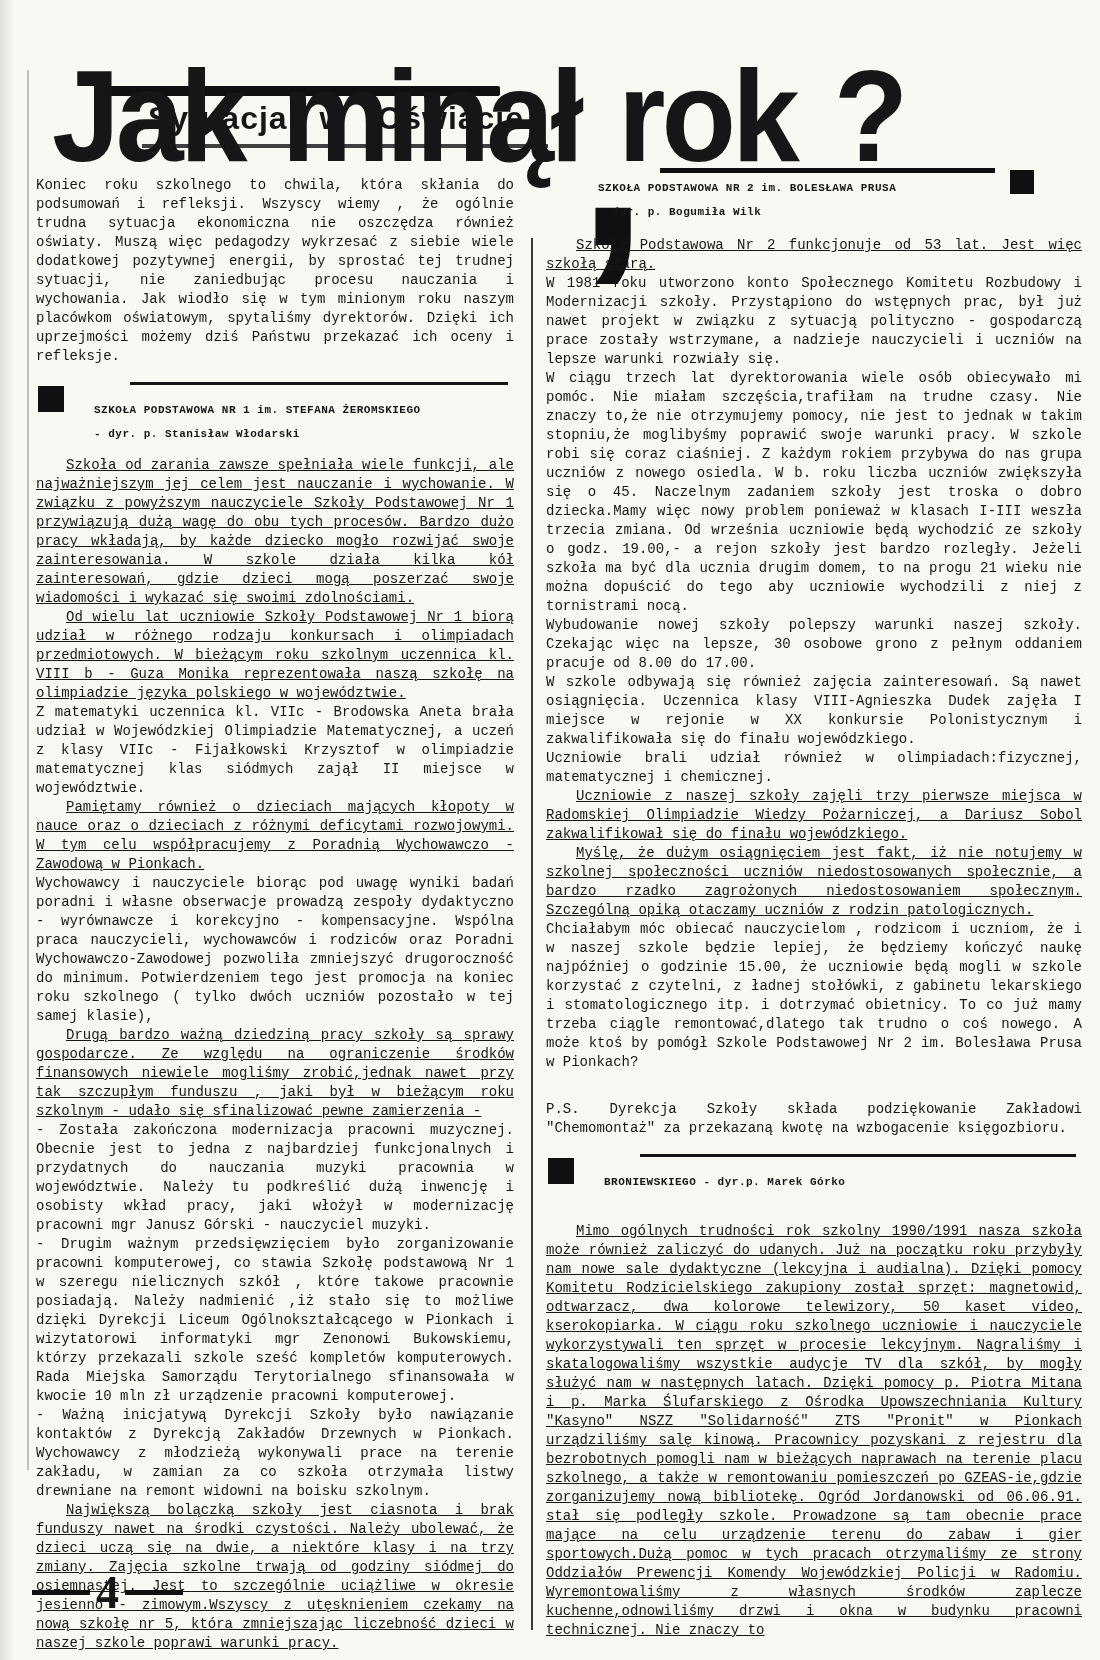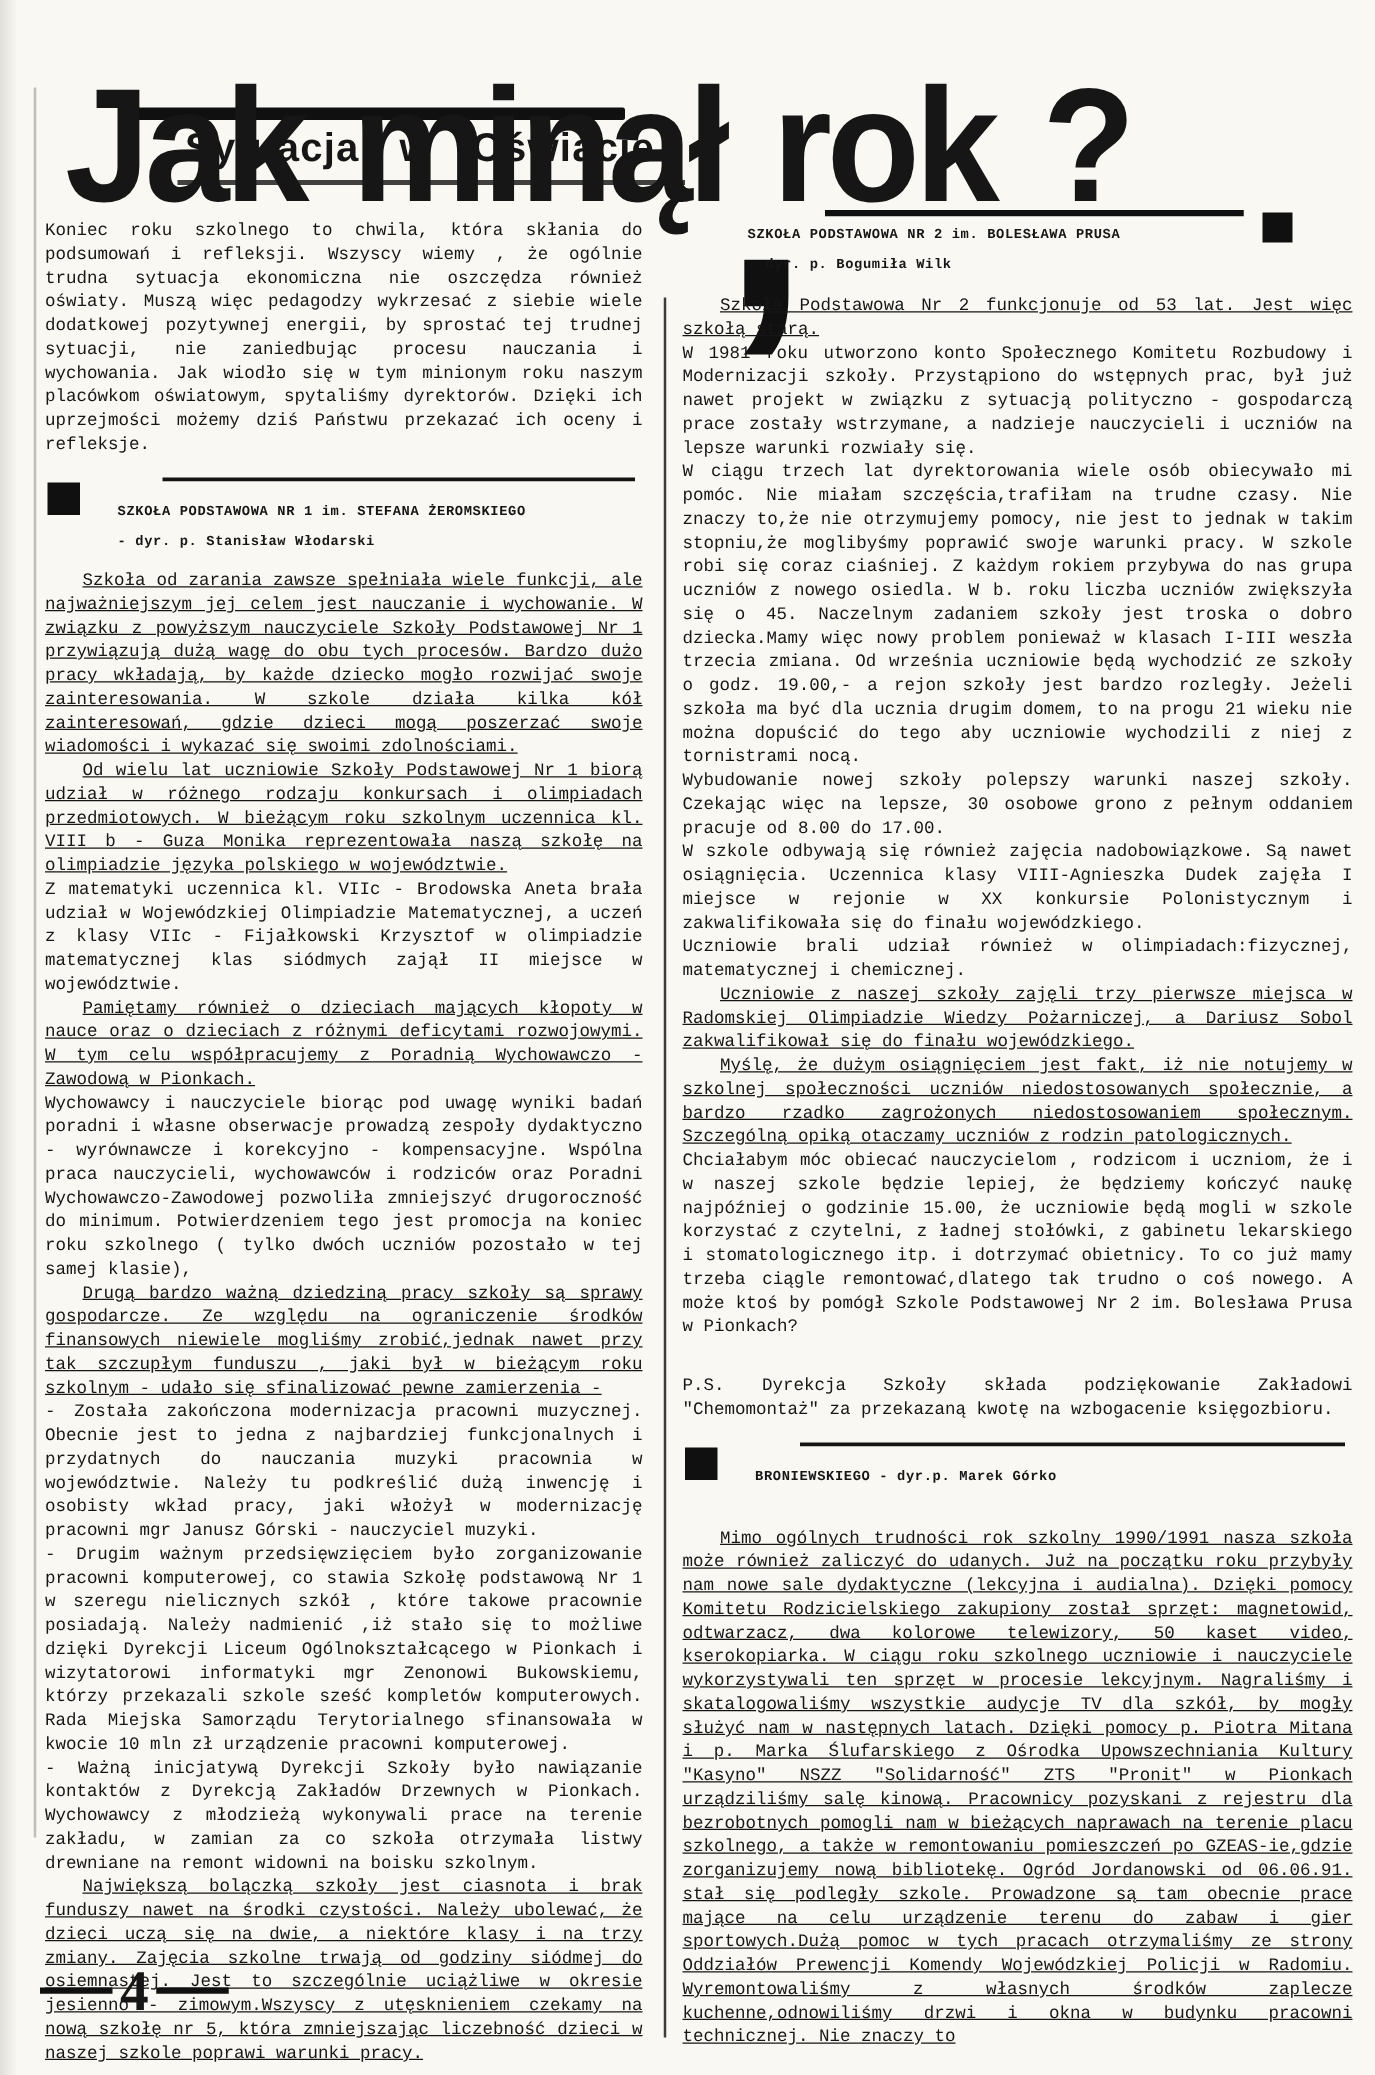--- a/index.html
+++ b/index.html
@@ -96,21 +96,21 @@
       <div class="lines">
         <div>SZKOŁA PODSTAWOWA NR 2 im. BOLESŁAWA PRUSA</div>
         <div>- dyr. p. Bogumiła Wilk</div>
       </div>
     </div>
 
     <p class="ind">Szkoła Podstawowa Nr 2 funkcjonuje od 53 lat. Jest więc szkołą starą.</p>
     <p>W 1981 roku utworzono konto Społecznego Komitetu Rozbudowy i Modernizacji szkoły. Przystąpiono do wstępnych prac, był już nawet projekt w związku z sytuacją polityczno - gospodarczą prace zostały wstrzymane, a nadzieje nauczycieli i uczniów na lepsze warunki rozwiały się.</p>
     <p>W ciągu trzech lat dyrektorowania wiele osób obiecywało mi pomóc. Nie miałam szczęścia,trafiłam na trudne czasy. Nie znaczy to,że nie otrzymujemy pomocy, nie jest to jednak w takim stopniu,że moglibyśmy poprawić swoje warunki pracy. W szkole robi się coraz ciaśniej. Z każdym rokiem przybywa do nas grupa uczniów z nowego osiedla. W b. roku liczba uczniów zwiększyła się o 45. Naczelnym zadaniem szkoły jest troska o dobro dziecka.Mamy więc nowy problem ponieważ w klasach I-III weszła trzecia zmiana. Od września uczniowie będą wychodzić ze szkoły o godz. 19.00,- a rejon szkoły jest bardzo rozległy. Jeżeli szkoła ma być dla ucznia drugim domem, to na progu 21 wieku nie można dopuścić do tego aby uczniowie wychodzili z niej z tornistrami nocą.</p>
     <p>Wybudowanie nowej szkoły polepszy warunki naszej szkoły. Czekając więc na lepsze, 30 osobowe grono z pełnym oddaniem pracuje od 8.00 do 17.00.</p>
-    <p>W szkole odbywają się również zajęcia nadobowiązkowe. Są nawet osiągnięcia. Uczennica klasy VIII-Agnieszka Dudek zajęła I miejsce w rejonie w XX konkursie Polonistycznym i zakwalifikowała się do finału wojewódzkiego.</p>
+    <p>W szkole odbywają się również zajęcia zainteresowań. Są nawet osiągnięcia. Uczennica klasy VIII-Agnieszka Dudek zajęła I miejsce w rejonie w XX konkursie Polonistycznym i zakwalifikowała się do finału wojewódzkiego.</p>
     <p>Uczniowie brali udział również w olimpiadach:fizycznej, matematycznej i chemicznej.</p>
     <p class="ind">Uczniowie z naszej szkoły zajęli trzy pierwsze miejsca w Radomskiej Olimpiadzie Wiedzy Pożarniczej, a Dariusz Sobol zakwalifikował się do finału wojewódzkiego.</p>
     <p class="ind">Myślę, że dużym osiągnięciem jest fakt, iż nie notujemy w szkolnej społeczności uczniów niedostosowanych społecznie, a bardzo rzadko zagrożonych niedostosowaniem społecznym. Szczególną opiką otaczamy uczniów z rodzin patologicznych.</p>
     <p>Chciałabym móc obiecać nauczycielom , rodzicom i uczniom, że i w naszej szkole będzie lepiej, że będziemy kończyć naukę najpóźniej o godzinie 15.00, że uczniowie będą mogli w szkole korzystać z czytelni, z ładnej stołówki, z gabinetu lekarskiego i stomatologicznego itp. i dotrzymać obietnicy. To co już mamy trzeba ciągle remontować,dlatego tak trudno o coś nowego. A może ktoś by pomógł Szkole Podstawowej Nr 2 im. Bolesława Prusa w Pionkach?</p>
     <p class="gap-top">P.S. Dyrekcja Szkoły składa podziękowanie Zakładowi "Chemomontaż" za przekazaną kwotę na wzbogacenie księgozbioru.</p>
 
     <div class="sec-head">
       <div class="rule"></div>
       <div class="sq"></div>
       <div class="lines">

